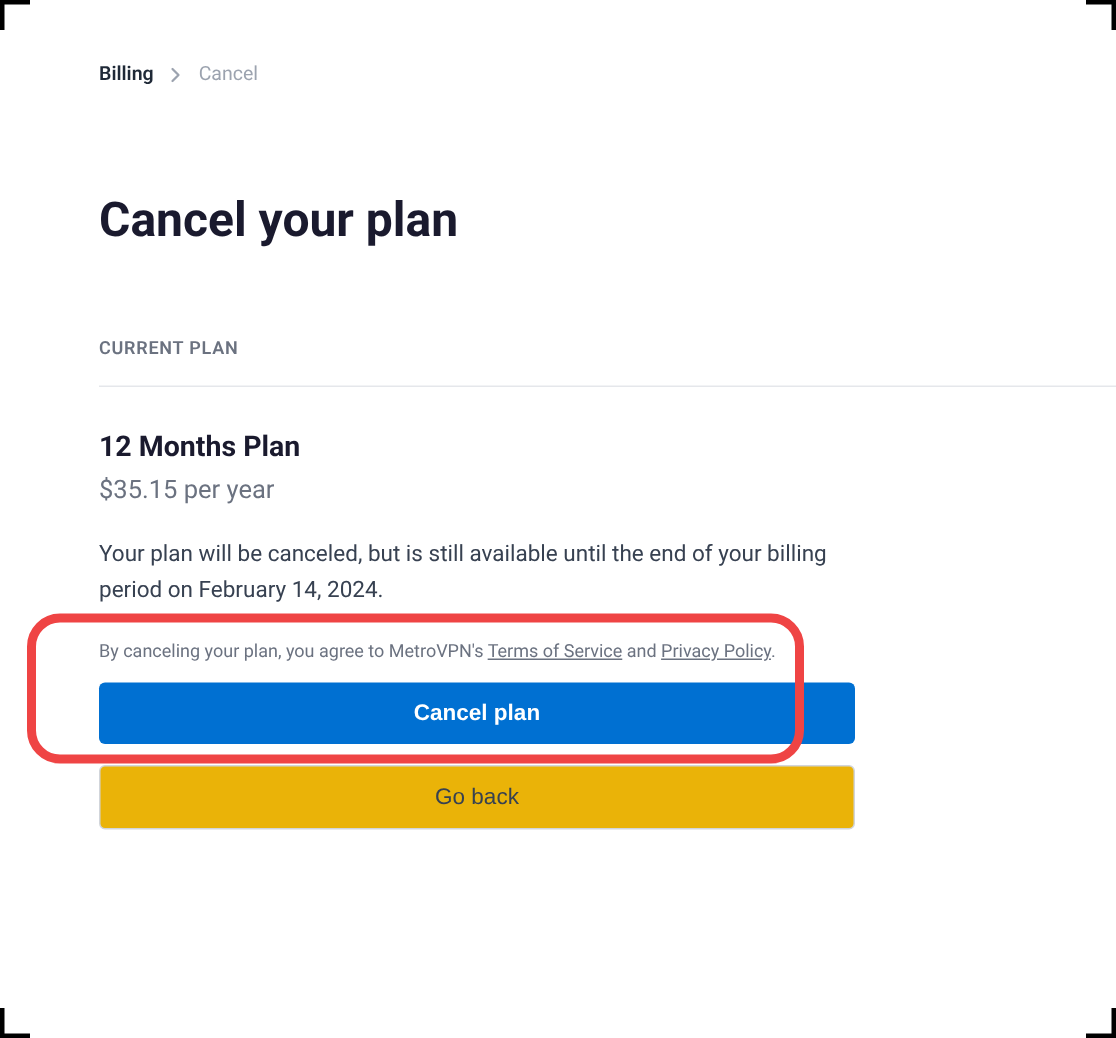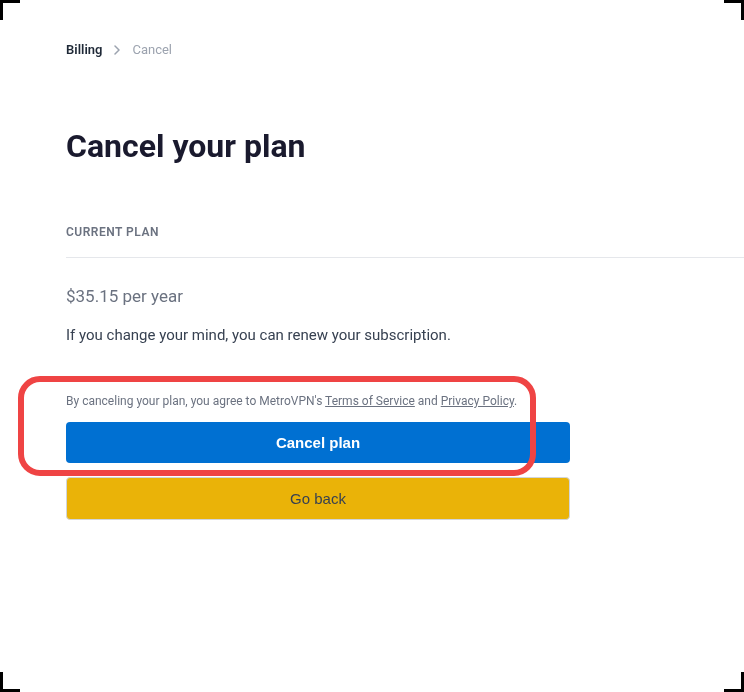--- a/index.html
+++ b/index.html
@@ -162,22 +162,23 @@
       </svg>
     </span>
     <span class="breadcrumb-current">Cancel</span>
   </nav>
 
   <h1 class="page-title">Cancel your plan</h1>
 
   <div class="section-label">CURRENT PLAN</div>
   <hr class="divider">
 
+  <div class="plan-name">12 Months Plan</div>
   <div class="plan-price">$35.15 per year</div>
-  <div class="plan-note">If you change your mind, you can renew your subscription.</div>
+  <div class="plan-description">Your plan will be canceled, but is still available until the end of your billing period on February 14, 2024.</div>
 
   <div class="action-area">
     <div class="highlight-box"></div>
 
     <div class="agreement-text">
       <span>By canceling your plan, you agree to MetroVPN's </span><span class="agreement-link">Terms of Service</span><span> and </span><span class="agreement-link">Privacy Policy</span><span>.</span>
     </div>
 
     <button class="btn btn-primary">Cancel plan</button>
     <button class="btn btn-secondary">Go back</button>

